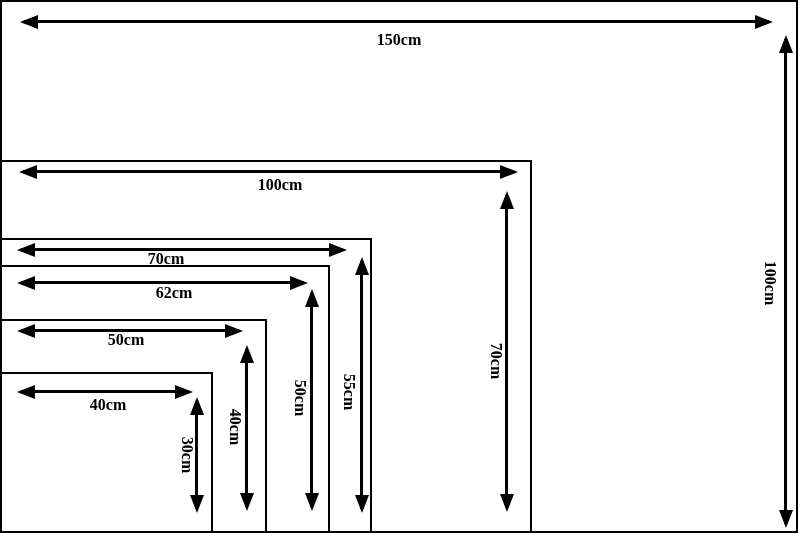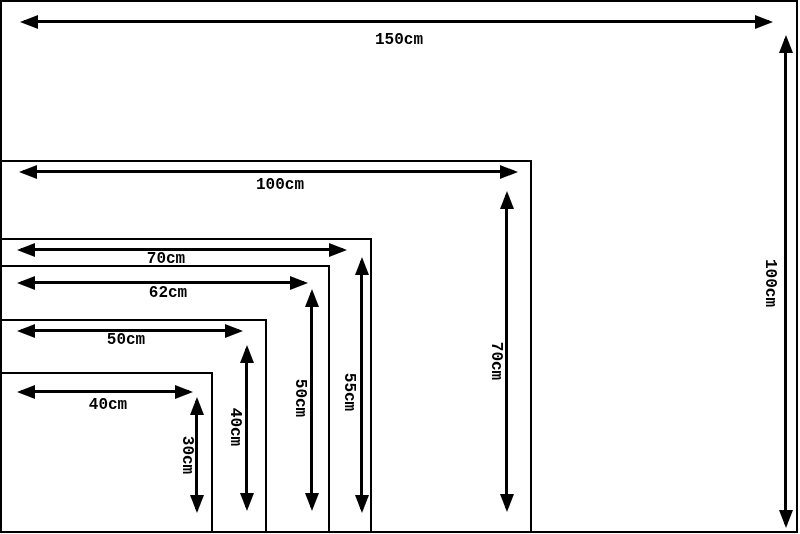--- a/index.html
+++ b/index.html
@@ -1,17 +1,17 @@
 <!DOCTYPE html>
 <html><head>
 <meta charset="utf-8">
 <style>
   html,body{margin:0;padding:0;background:#fff;}
   .canvas{position:relative;width:800px;height:534px;background:#fff;overflow:hidden;
-          font-family:Liberation Mono, monospace;}
+          font-family:Liberation Serif, serif;}
   .rect{position:absolute;border:2px solid #000;box-sizing:border-box;background:transparent;}
 
   
   .ah{position:absolute;height:14px;}
   .ah .shaft{position:absolute;left:4px;right:4px;top:5px;height:3px;background:#000;}
   .ah .hl{position:absolute;left:0;top:0;width:0;height:0;
           border-top:7px solid transparent;border-bottom:7px solid transparent;
           border-right:18px solid #000;}
   .ah .hr{position:absolute;right:0;top:0;width:0;height:0;
           border-top:7px solid transparent;border-bottom:7px solid transparent;
@@ -80,21 +80,21 @@
     <span class="vshaft"></span>
     <span class="hd"></span>
   </div>
   <span class="lbl vlbl" style="left:349px;top:392px">55cm</span>
 
   <div class="ah" style="left:17px;top:276px;width:291px">
     <span class="hl"></span>
     <span class="shaft"></span>
     <span class="hr"></span>
   </div>
-  <span class="lbl" style="left:168px;top:285px">62cm</span>
+  <span class="lbl" style="left:174px;top:285px">62cm</span>
   <div class="av" style="left:305px;top:289px;height:222px">
     <span class="hu"></span>
     <span class="vshaft"></span>
     <span class="hd"></span>
   </div>
   <span class="lbl vlbl" style="left:300px;top:398px">50cm</span>
 
   <div class="ah" style="left:17px;top:324px;width:226px">
     <span class="hl"></span>
     <span class="shaft"></span>

